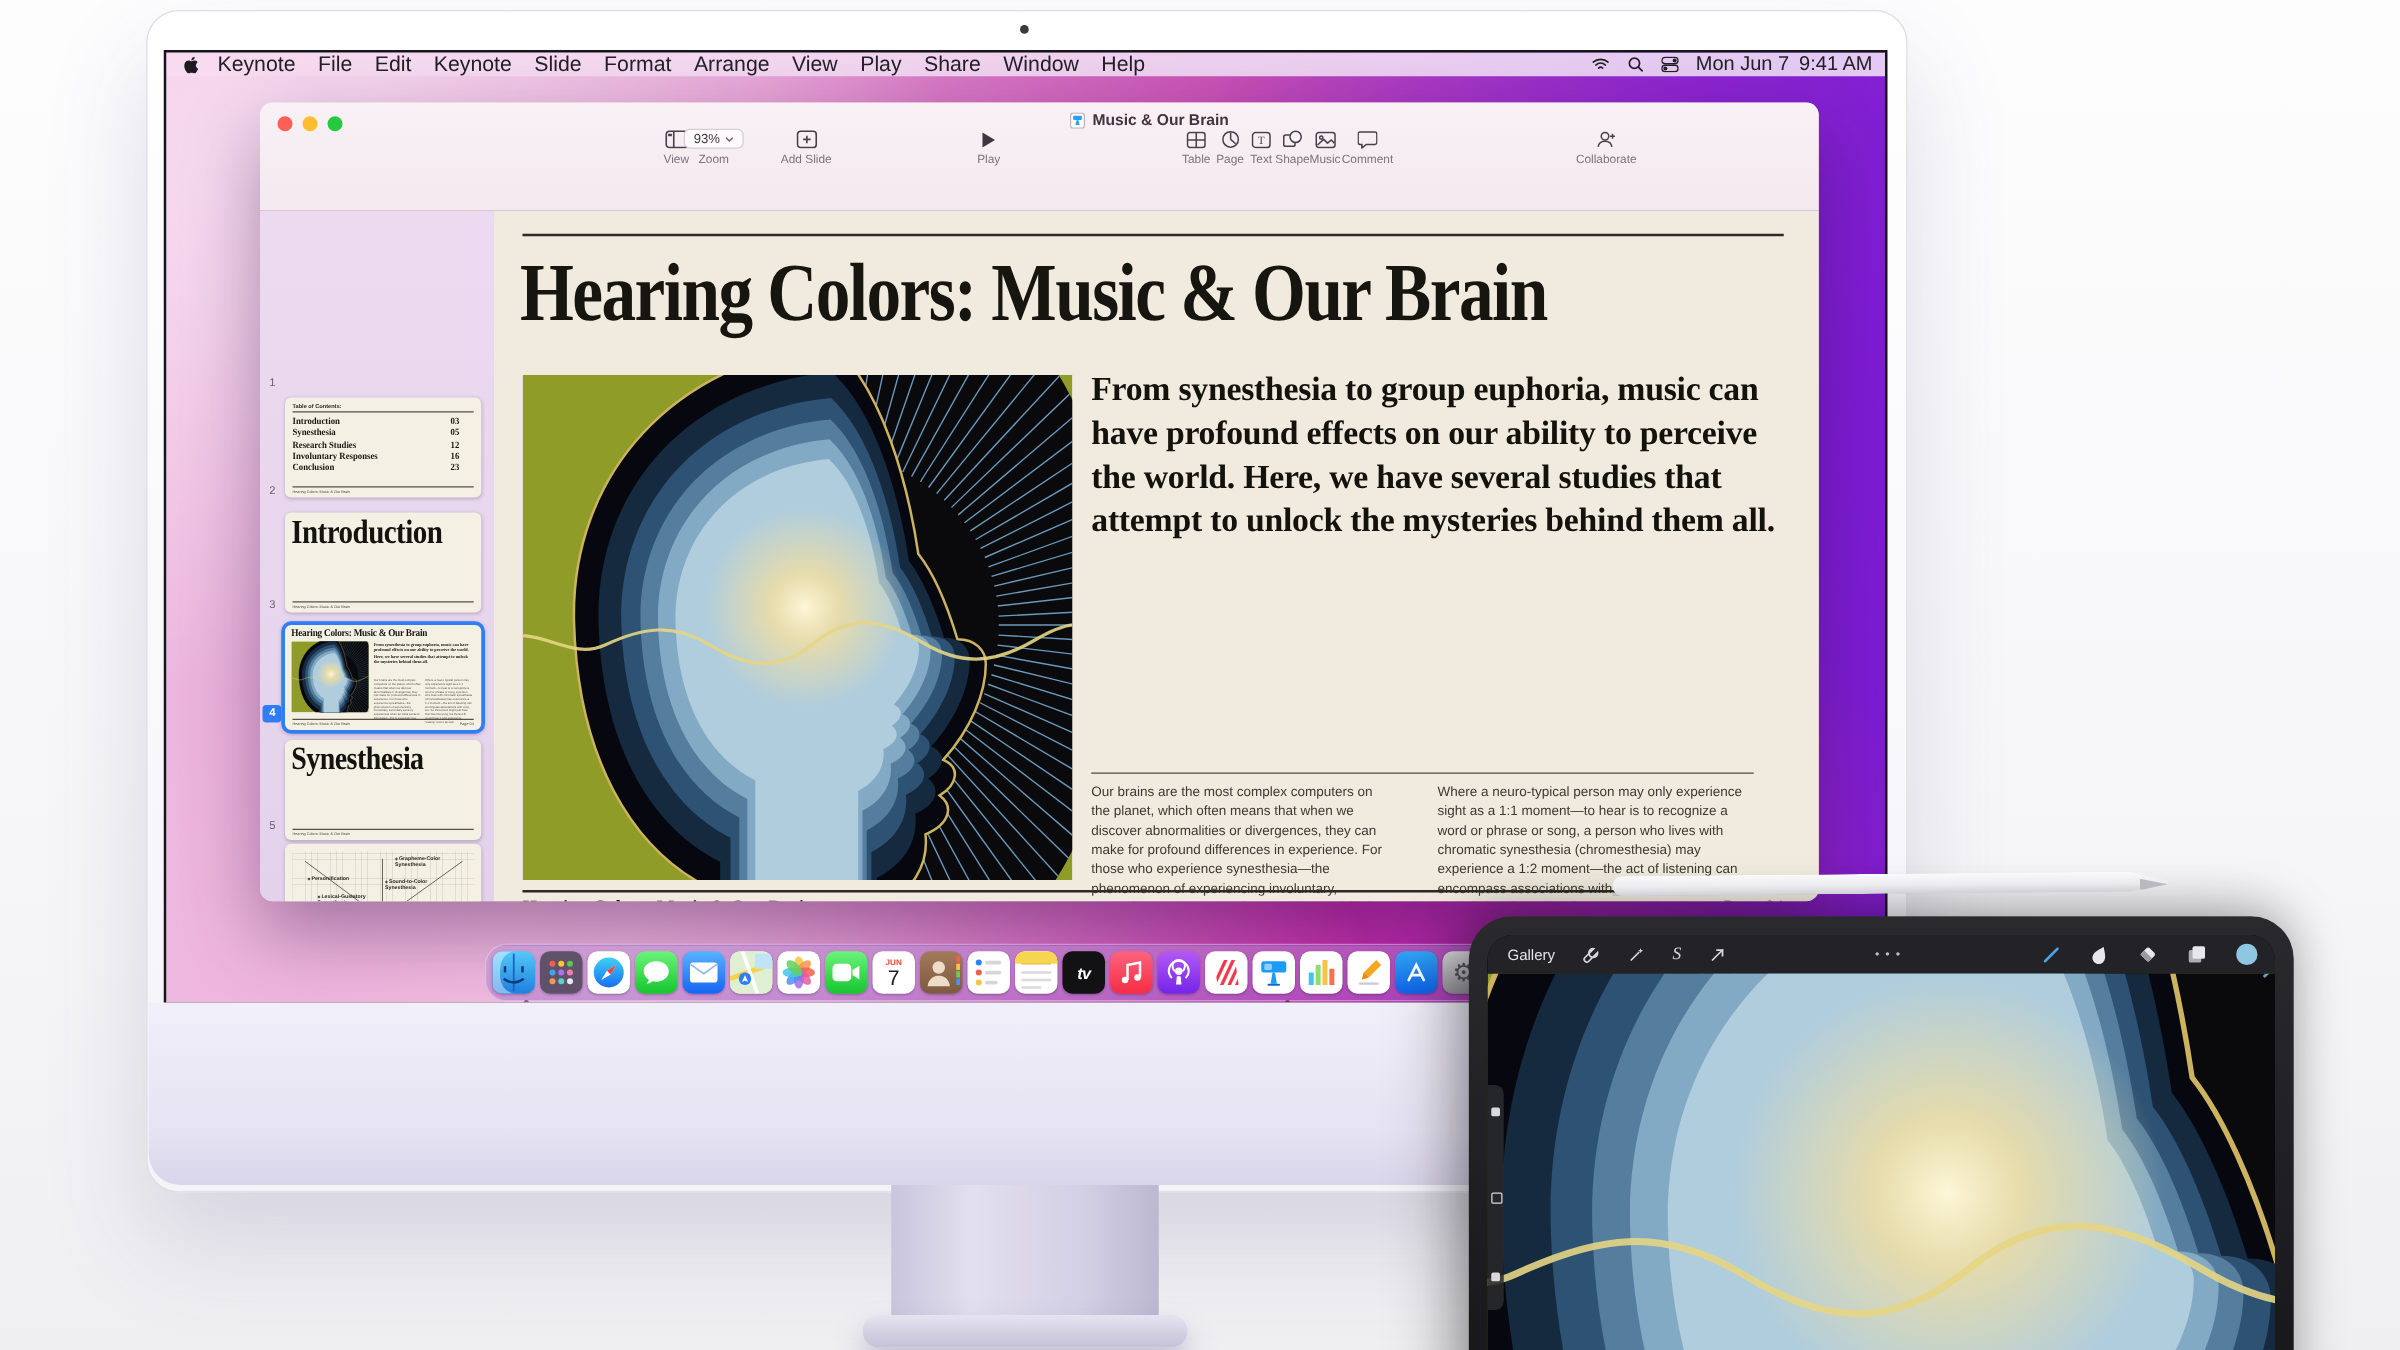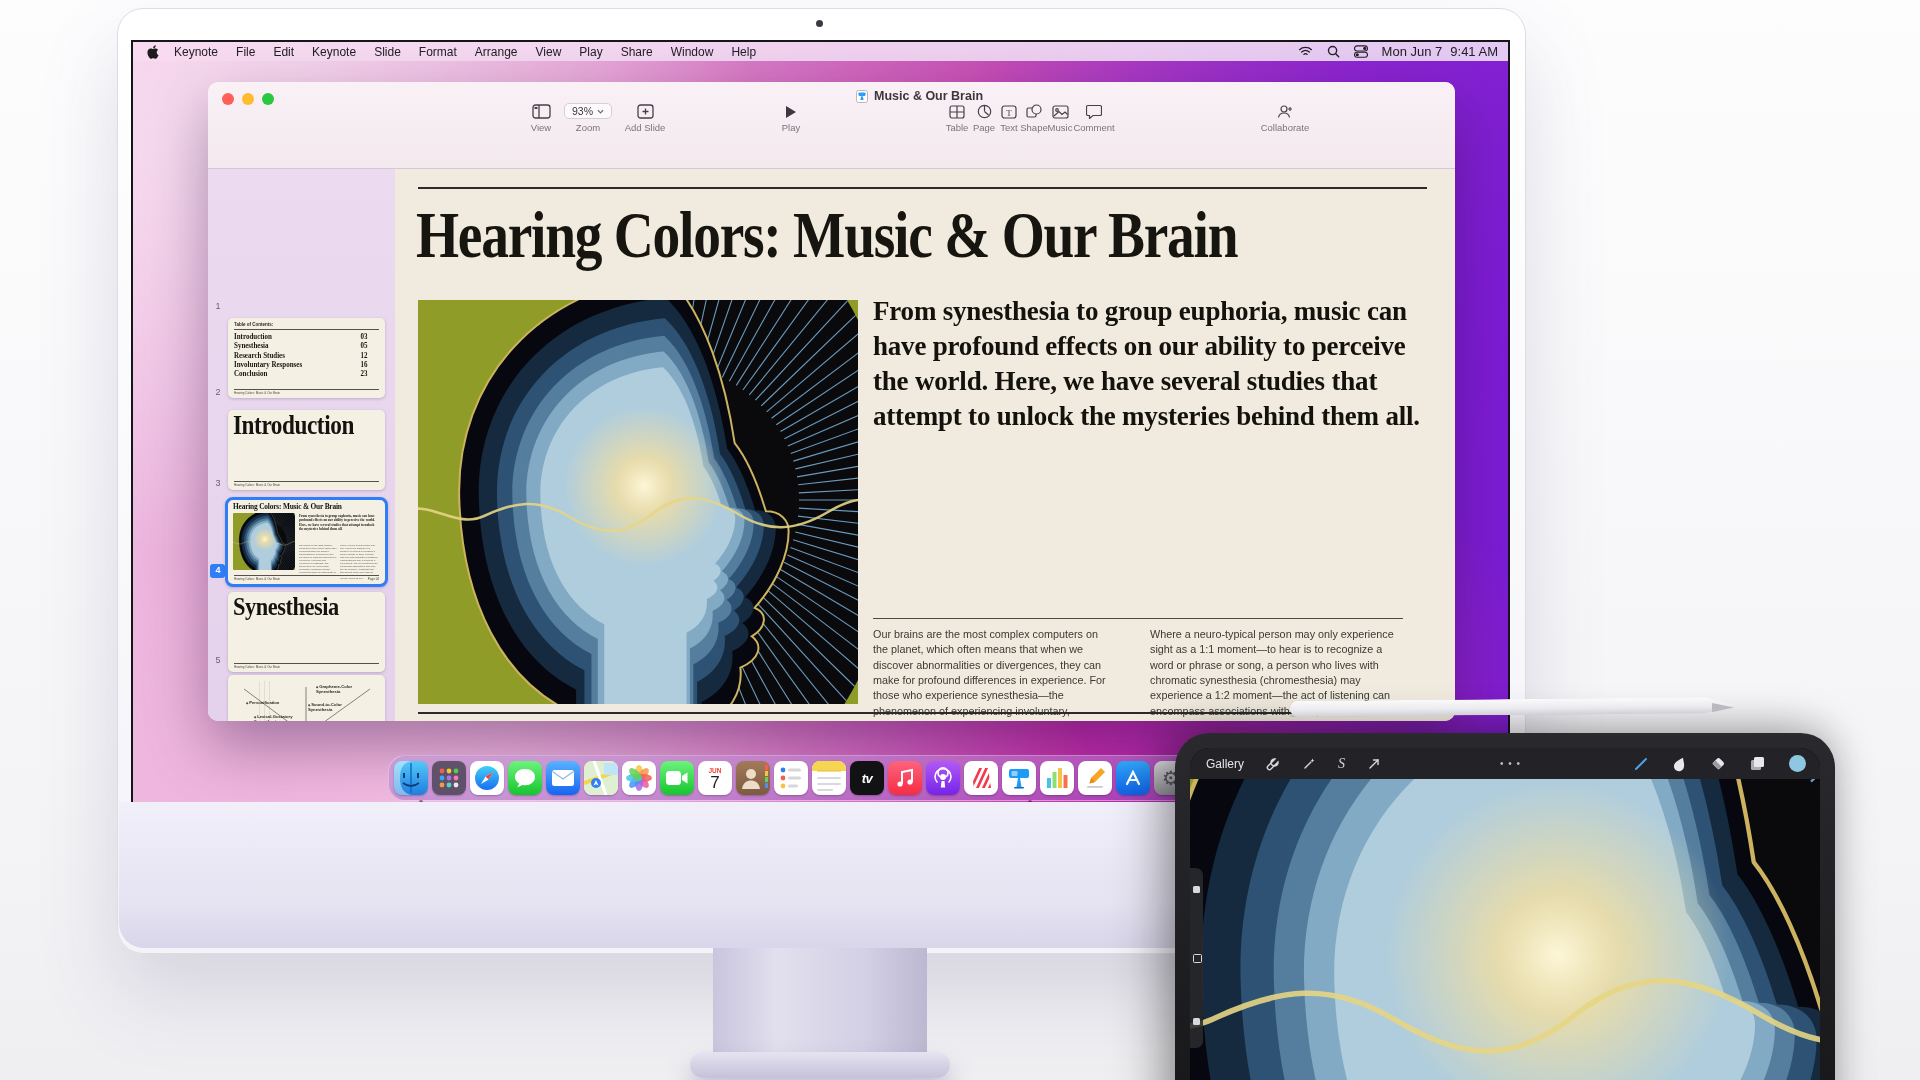--- a/index.html
+++ b/index.html
@@ -14,25 +14,25 @@
   .imac-base{left:690px;top:1052px;width:260px;height:26px;border-radius:13px;background:linear-gradient(180deg,#e6e3f1,#c5c1d8);box-shadow:0 14px 24px rgba(100,90,140,.35);}
   
   .screen{left:133px;top:42px;width:1375px;height:760px;overflow:hidden;background:
     radial-gradient(900px 700px at 6% 12%,#f7dcf0 0%,rgba(247,220,240,0) 60%),
     radial-gradient(1100px 850px at 28% 112%,#f7c9e6 0%,rgba(247,201,230,0) 55%),
     radial-gradient(950px 750px at 66% 96%,#c42aa8 0%,rgba(196,42,168,0) 56%),
     radial-gradient(900px 900px at 103% 42%,#7d1bd6 0%,rgba(125,27,214,0) 72%),
     linear-gradient(105deg,#f0c3e4 0%,#e294cf 30%,#c84fb5 55%,#9a2ecb 78%,#6f1cd1 100%);
     outline:2px solid #16161a;}
   
-  .menubar{left:0;top:0;width:1375px;height:19px;background:linear-gradient(90deg,rgba(248,219,240,.94),rgba(236,216,246,.92));display:flex;align-items:center;font-size:12px;color:#232028;}
+  .menubar{left:0;top:0;width:1375px;height:19px;background:linear-gradient(90deg,rgba(248,219,240,.94),rgba(236,216,246,.92));display:flex;align-items:center;font-size:17px;color:#232028;}
   .menubar .apple{margin:0 6px 0 14px;}
   .menubar-item{padding:0 9px;}
   .menubar span.menubar-item:first-of-type{font-weight:700;padding-left:7px;}
-  .mb-status{position:absolute;right:10px;top:0;height:19px;display:flex;align-items:center;gap:14px;font-size:13px;color:#232028;}
+  .mb-status{position:absolute;right:10px;top:0;height:19px;display:flex;align-items:center;gap:14px;font-size:16px;color:#232028;}
   
   .kwin{left:75px;top:40px;width:1247px;height:639px;border-radius:10px;overflow:hidden;box-shadow:0 25px 60px rgba(40,10,60,.38);background:#f1ebdf;}
   .khead{position:absolute;left:0;top:0;width:100%;height:86px;background:linear-gradient(180deg,#f9f1f5,#f3e9ee);border-bottom:1px solid #d6c8d0;}
   .tl{width:12px;height:12px;border-radius:50%;display:inline-block;}
   .ktitle{position:absolute;left:648px;top:7px;display:flex;gap:6px;align-items:center;font-size:12.5px;font-weight:700;color:#40353e;}
   .tb-item{position:absolute;width:70px;margin-left:-35px;text-align:center;color:#46404a;}
   .tb-item .ic{height:17px;display:flex;align-items:flex-end;justify-content:center;}
   .tb-item .lb{font-size:9.5px;color:#7b7280;margin-top:3px;}
   .zoompill{display:inline-flex;align-items:center;gap:4px;background:#fdfafb;border:1px solid #d9ccd4;border-radius:5px;padding:1px 7px;font-size:10.5px;color:#3c3740;}
   
@@ -143,21 +143,21 @@
       <div class="tb-item" style="left:333px;top:20px;">
         <div class="ic">
             <svg width="19" height="15" viewBox="0 0 19 15" fill="none" stroke="#46404a" stroke-width="1.3">
               <rect x="1" y="1" width="17" height="13" rx="2.5"></rect>
               <line x1="7" y1="1" x2="7" y2="14"></line>
               <rect x="2.5" y="3" width="3" height="2" fill="#46404a" stroke="none"></rect>
             </svg>
           </div>
         <div class="lb">View</div>
       </div>
-      <div class="tb-item" style="left:377px;top:20px;width:76px;">
+      <div class="tb-item" style="left:360px;top:20px;width:76px;">
         <div class="ic">
             <span class="zoompill">
               <span>93%</span>
               <svg width="7" height="5" viewBox="0 0 8 5" fill="none" stroke="#6e6672" stroke-width="1.4">
                 <path d="M1,1 L4,4 L7,1"></path>
               </svg>
             </span>
           </div>
         <div class="lb">Zoom</div>
       </div>

